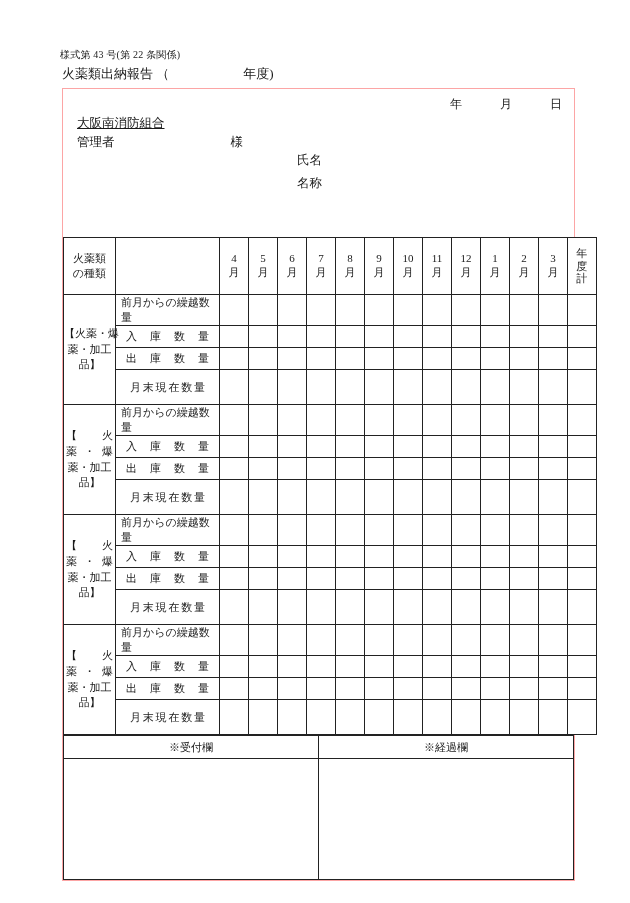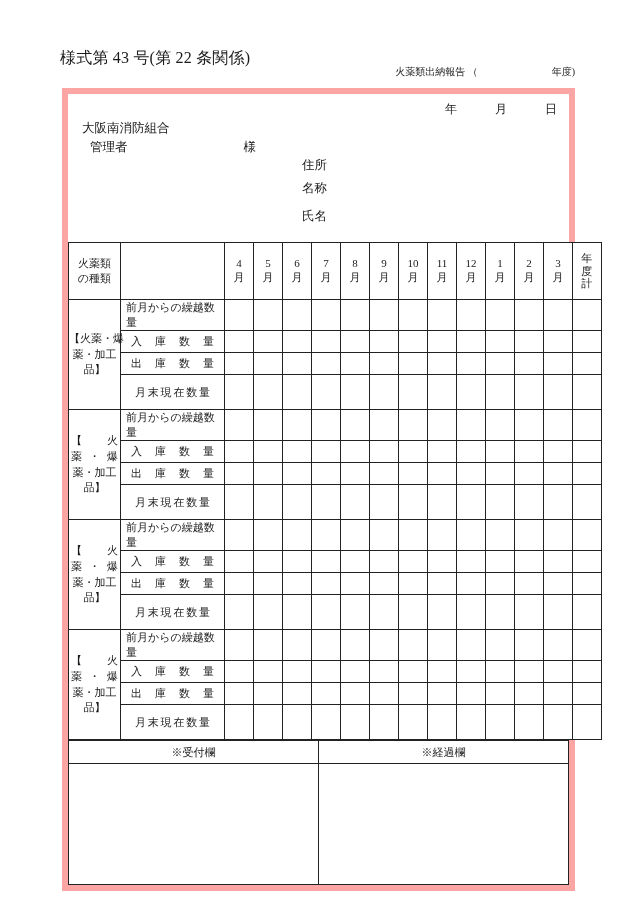--- a/index.html
+++ b/index.html
@@ -17,45 +17,45 @@
     height: 903px;
     background: #ffffff;
     overflow: hidden;
   }
 
   
   .form-no {
     position: absolute;
     left: 60px;
     top: 48px;
-    font-size: 16px;
+    font-size: 10px;
     letter-spacing: 0.2px;
     white-space: nowrap;
   }
   .doc-title {
     position: absolute;
     left: 62px;
     top: 65px;
     width: 513px;
-    text-align: right;
-    font-size: 10px;
+    text-align: left;
+    font-size: 13px;
     white-space: nowrap;
   }
   .doc-title .gap-year {
     display: inline-block;
     width: 74px;
   }
 
   
   .frame {
     position: absolute;
     left: 62px;
     top: 88px;
     width: 513px;
-    border: 6px solid #fca5a5;
+    border: 1px solid #fca5a5;
     box-sizing: border-box;
   }
 
   
   .head-box {
     position: relative;
     height: 148px;
     box-sizing: border-box;
   }
   .date-line {
@@ -68,24 +68,25 @@
   .date-line .sp {
     display: inline-block;
     width: 38px;
   }
   .org-name {
     position: absolute;
     left: 14px;
     top: 26px;
     font-size: 12.5px;
     white-space: nowrap;
+    text-decoration: underline;
   }
   .admin-row {
     position: absolute;
-    left: 22px;
+    left: 14px;
     top: 45px;
     font-size: 12.5px;
     white-space: nowrap;
   }
   .admin-row .sp {
     display: inline-block;
     width: 116px;
   }
   .sender {
     position: absolute;
@@ -217,23 +218,22 @@
         <span>年</span><span class="sp"></span><span>月</span><span class="sp"></span><span>日</span>
       </div>
 
       <div class="org-name">大阪南消防組合</div>
 
       <div class="admin-row">
         <span>管理者</span><span class="sp"></span><span>様</span>
       </div>
 
       <div class="sender">
-        <div class="ln">住所</div>
+        <div class="ln">氏名</div>
         <div class="ln nm">名称</div>
-        <div class="ln">氏名</div>
       </div>
 
     </div>
 
     <table class="grid">
       <colgroup>
         <col class="c-kind">
         <col class="c-item">
         <col class="c-month">
           <col class="c-month">

